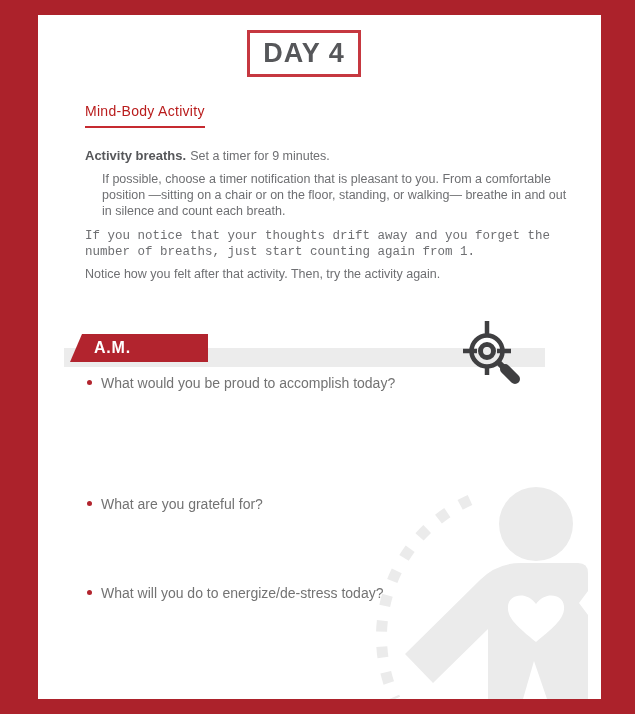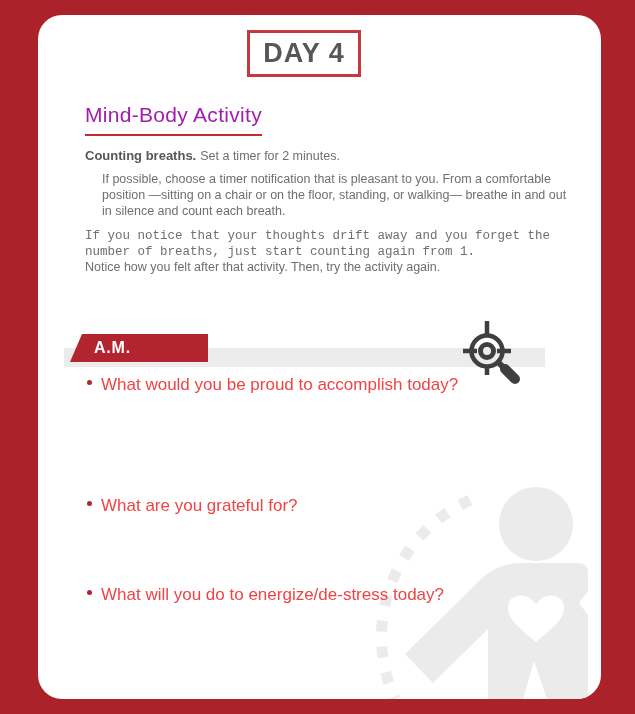--- a/index.html
+++ b/index.html
@@ -8,71 +8,70 @@
     background:#ac222b;
     font-family:"Liberation Sans", sans-serif;
     position:relative;
     overflow:hidden;
   }
   .page {
     position:absolute; left:38px; top:15px;
     width:563px; height:684px;
     background:#ffffff;
     overflow:hidden;
-    border-radius:24px;
   }
   .day-badge {
     position:absolute; left:209px; top:15px;
     width:114px; height:47px; box-sizing:border-box;
     border:3px solid #c63840;
     display:flex; align-items:center; justify-content:center;
     font-weight:bold; font-size:27px; letter-spacing:1px;
     color:#56575a; z-index:2;
   }
   .heading {
     position:absolute; left:47px; top:88px;
-    font-size:21px; letter-spacing:0.3px;
-    color:#a21caf;
+    font-size:14px; letter-spacing:0.3px;
+    color:#b91c1c;
     padding-bottom:7px;
     border-bottom:2px solid #c62a30;
     z-index:2;
   }
   .lead {
     position:absolute; left:47px; top:133px;
     font-size:12.5px; color:#6e6f72; z-index:2;
   }
   .lead .lead-bold { font-weight:bold; color:#56575a; font-size:13px; margin-right:4px; }
   .para {
     position:absolute; left:47px; width:470px;
     font-size:12.5px; line-height:16px; color:#6e6f72;
     margin:0; z-index:2;
   }
   .p1 { top:156px;margin-left:17px; }
   .p2 { top:213px;font-family:Liberation Mono, monospace; }
-  .p3 { top:244px; }
+  .p3 { top:251px; }
   .gray-bar {
     position:absolute; left:26px; top:333px;
     width:481px; height:19px; background:#ececec; z-index:1;
   }
   .ribbon {
     position:absolute; left:32px; top:319px;
     width:138px; height:28px; box-sizing:border-box;
     background:#b2242e; color:#ffffff;
     font-weight:bold; font-size:16px; letter-spacing:0.8px;
     line-height:28px; padding-left:24px;
     clip-path:polygon(12px 0, 100% 0, 100% 100%, 0 100%);
     z-index:3;
   }
   .target-icon { position:absolute; left:420px; top:305px; z-index:3; }
   .bullet { position:absolute; left:49px; display:flex; z-index:2; }
   .bullet .dot {
     width:5px; height:5px; border-radius:50%;
     background:#b2242e; margin-top:5px; margin-right:9px; flex:none;
   }
-  .bullet .q { font-size:17px; color:#ef4444; }
+  .bullet .q { font-size:14px; color:#737373; }
   .b1 { top:360px; }
   .b2 { top:469px;margin-top:12px; }
   .b3 { top:570px; }
   .watermark { position:absolute; left:333px; top:472px; z-index:0; }
 </style>
 </head>
 <body>
 
 <div class="page">
 
@@ -91,21 +90,21 @@
     </svg>
   </div>
 
   <div class="day-badge">
     <span>DAY 4</span>
   </div>
 
   <div class="heading">Mind-Body Activity</div>
 
   <div class="lead">
-    <span class="lead-bold">Counting breaths.</span><span>Set a timer for 2 minutes.</span>
+    <span class="lead-bold">Activity breaths.</span><span>Set a timer for 9 minutes.</span>
   </div>
 
   <p class="para p1">If possible, choose a timer notification that is pleasant to you. From a comfortable position —sitting on a chair or on the floor, standing, or walking— breathe in and out in silence and count each breath.</p>
   <p class="para p2">If you notice that your thoughts drift away and you forget the number of breaths, just start counting again from 1.</p>
   <p class="para p3">Notice how you felt after that activity. Then, try the activity again.</p>
 
   <div class="gray-bar"></div>
   <div class="ribbon">
     <span>A.M. INTENTION</span>
   </div>

